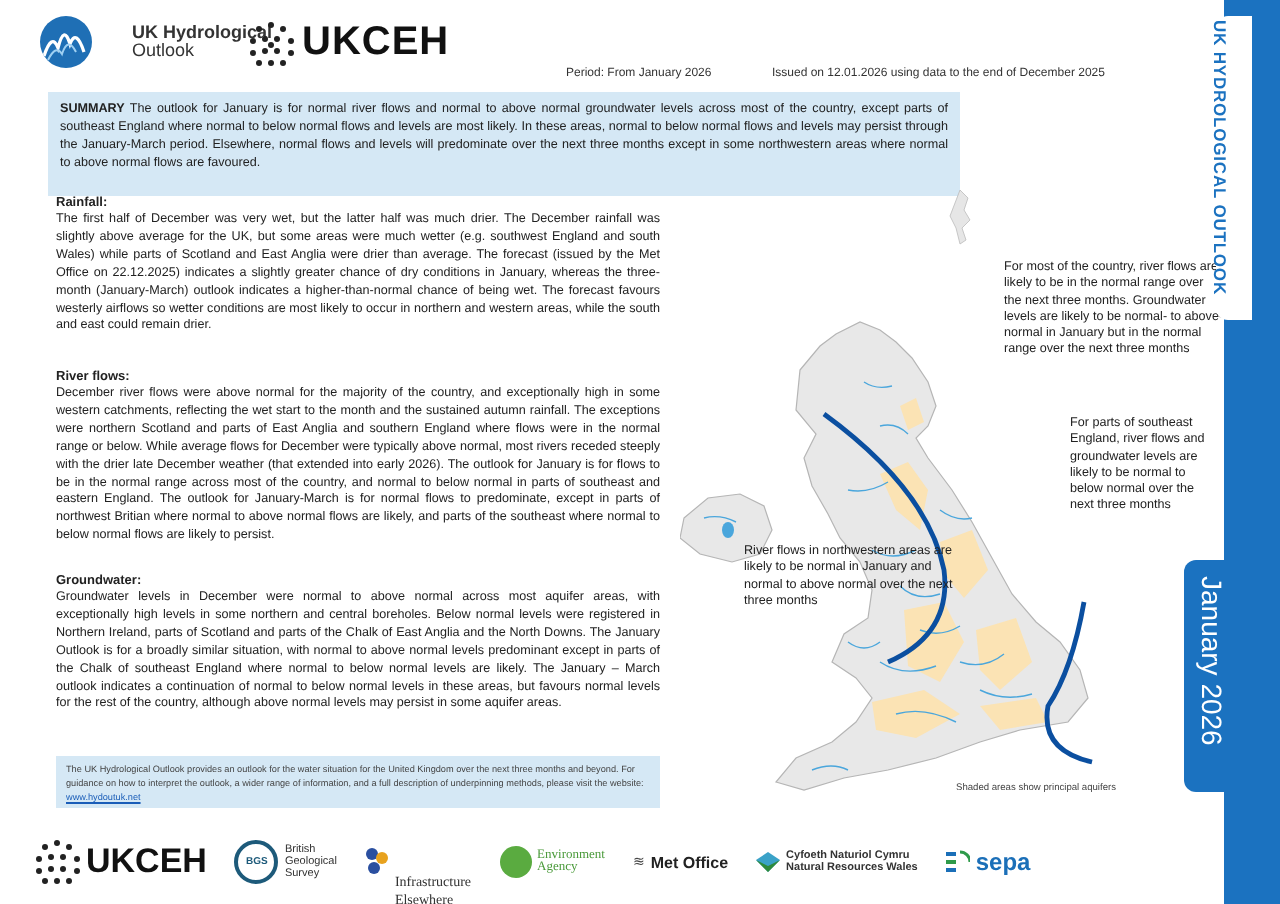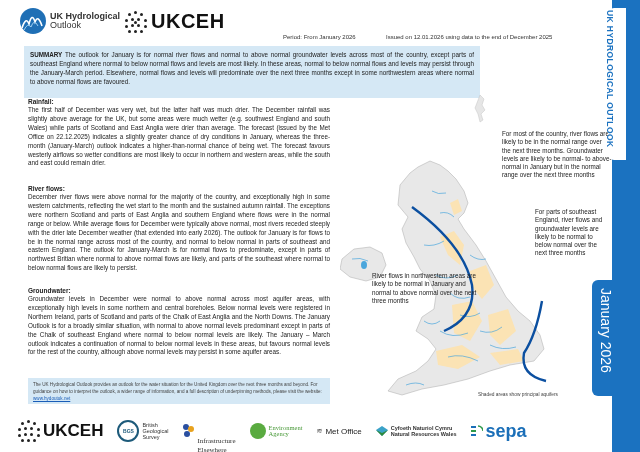--- a/index.html
+++ b/index.html
@@ -1,20 +1,20 @@
 <!DOCTYPE html>
 <html><head>
 <meta charset="utf-8">
 <style>
   html, body { margin:0; padding:0; }
   body { width:640px; height:452px; background:#ffffff; position:relative; overflow:hidden;
          font-family:"Liberation Sans", sans-serif; color:#222; }
   .abs { position:absolute; }
   
-  .logo-huo { left:20px; top:8px; display:flex; align-items:center; gap:4px; }
+  .logo-huo { left:20px; top:8px; display:flex; align-items:center; gap:20px; }
   .logo-huo .circle { width:26px; height:26px; border-radius:50%; background:#1f6fb5; position:relative; overflow:hidden; }
   .logo-huo .circle svg { position:absolute; left:0; top:0; }
   .logo-huo .txt { font-size:9px; font-weight:bold; color:#333; line-height:9px; }
   .logo-huo .txt span { display:block; font-weight:normal; }
   .logo-ukceh { left:125px; top:10px; display:flex; align-items:center; gap:4px; }
   .dots { width:22px; height:22px; position:relative; }
   .dots i { position:absolute; width:3px; height:3px; background:#222; border-radius:50%; }
   .ukceh-txt { font-size:20px; font-weight:bold; color:#111; letter-spacing:0.5px; }
   .period { left:283px; top:34px; font-size:6px; color:#333; }
   .issued { left:386px; top:34px; font-size:6px; color:#333; }
@@ -48,23 +48,23 @@
   .caption { left:478px; top:392px; font-size:4.8px; color:#444; }
   
   .footer { left:18px; top:412px; width:580px; height:38px; display:flex; align-items:center; gap:14px; }
   .flogo { display:flex; align-items:center; gap:3px; }
   .f-ukceh { font-size:17px; font-weight:bold; color:#111; }
   .bgs-c { width:22px; height:22px; border-radius:50%; border:2px solid #1d5a7a; box-sizing:border-box; font-size:5px; font-weight:bold; color:#1d5a7a; display:flex; align-items:center; justify-content:center; }
   .small-txt { font-size:5.5px; line-height:6px; color:#333; }
   .infra { font-family:"Liberation Serif", serif; font-size:7px; line-height:9px; color:#333;margin-top:29px; }
   .ea { font-family:"Liberation Serif", serif; font-size:6.5px; line-height:6.5px; color:#4a9a3a; }
   .ea-c { width:16px; height:16px; border-radius:50%; background:#5aab40; }
-  .met { font-size:8px; font-weight:normal; color:#222; }
+  .met { font-size:8px; font-weight:bold; color:#222; }
   .nrw { font-size:5.5px; line-height:6px; color:#333; font-weight:bold; }
-  .sepa { font-size:18px; font-weight:bold; color:#1b6fb8; }
+  .sepa { font-size:12px; font-weight:bold; color:#1b6fb8; }
 </style>
 </head>
 <body>
 
 <div class="abs logo-huo">
   <div class="circle">
     <svg width="26" height="26" viewBox="0 0 26 26">
       <path d="M2 20 Q6 8 9 16 Q12 4 15 14 Q18 6 22 18" stroke="#fff" stroke-width="1.6" fill="none"></path>
       <path d="M4 22 Q8 14 11 19 Q14 10 18 18" stroke="#9fd0f2" stroke-width="1" fill="none"></path>
     </svg>

